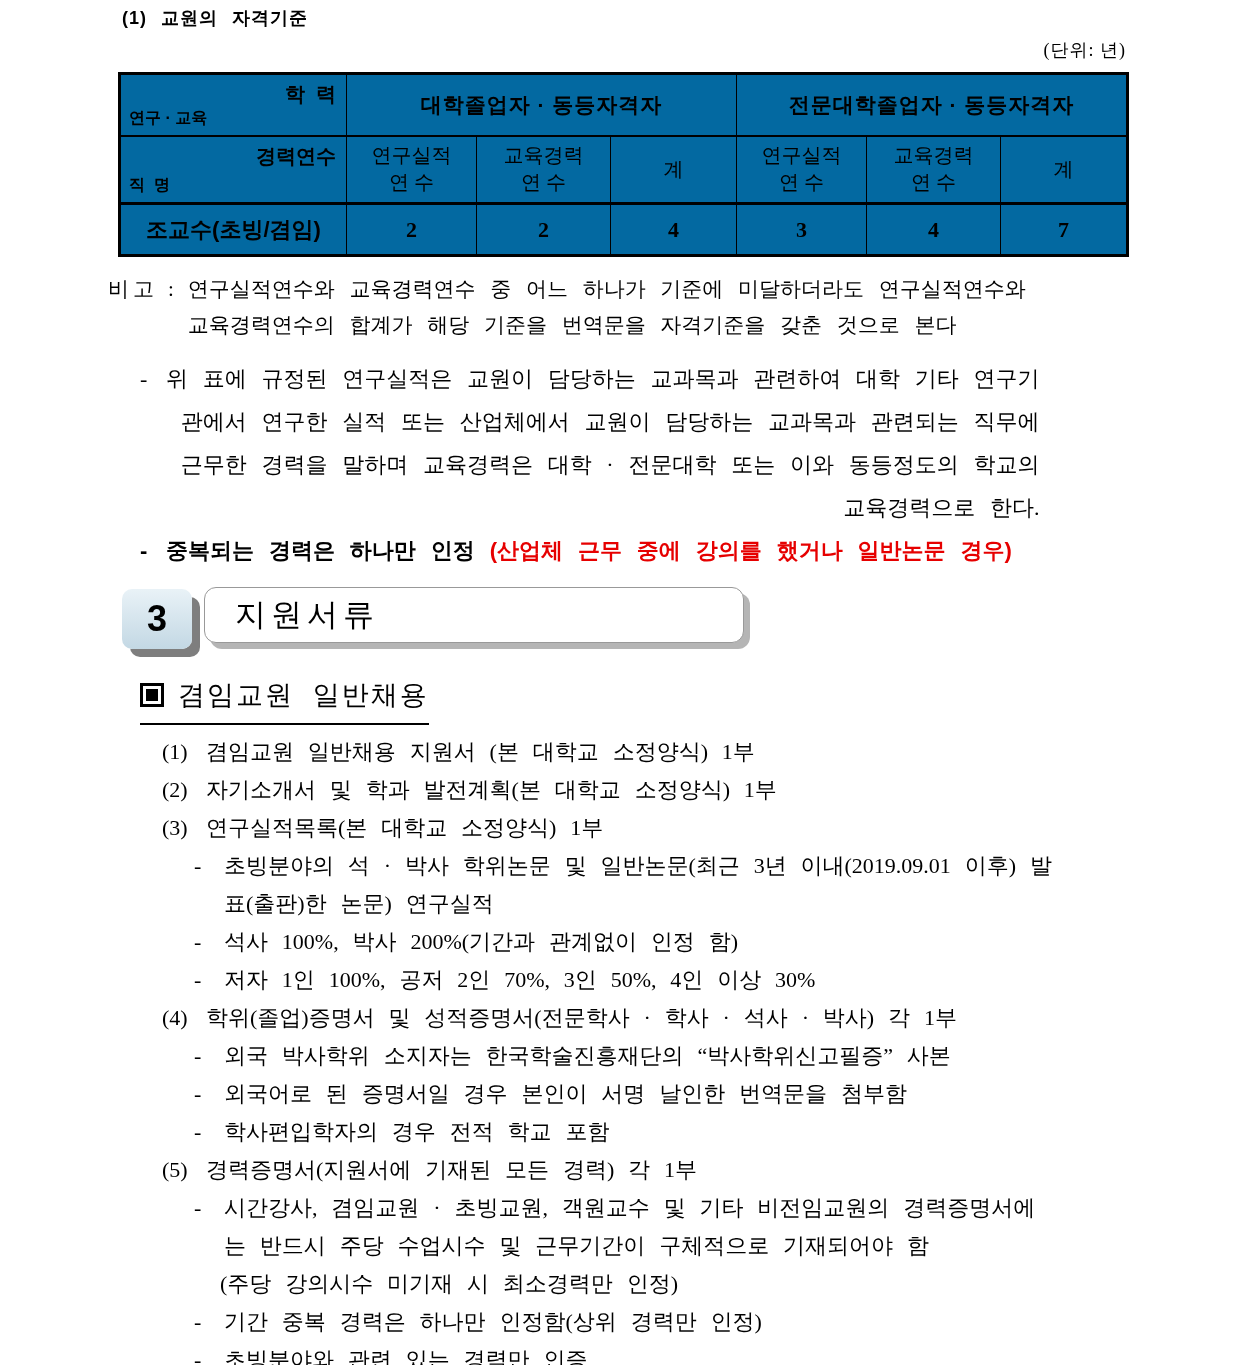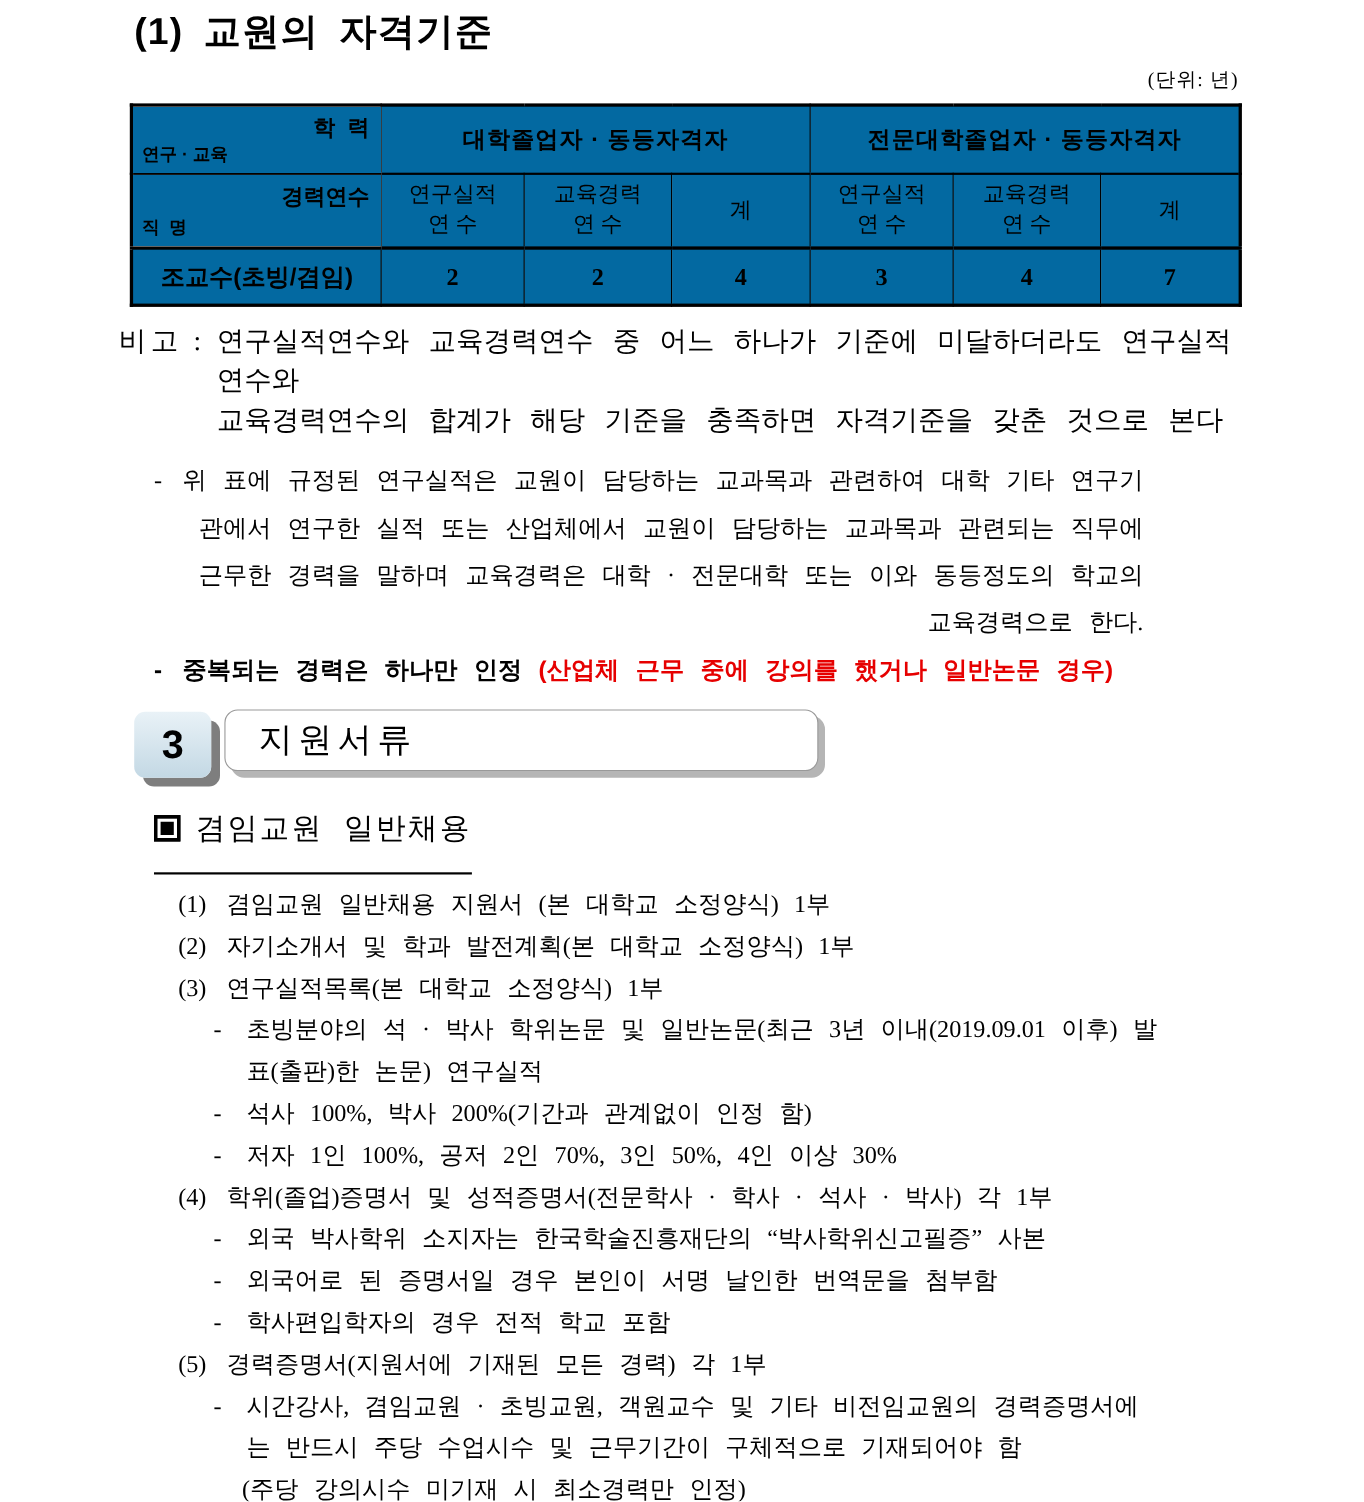--- a/index.html
+++ b/index.html
@@ -10,21 +10,21 @@
     margin:0 auto;
     background:#ffffff;
     overflow:hidden;
     padding:6px 112px 0 118px;
     font-family:"Liberation Serif","DejaVu Serif",serif;
     color:#000;
   }
   
   .h1 {
     font-family:"Liberation Sans","DejaVu Sans",sans-serif;
-    font-weight:bold; font-size:34px; letter-spacing:1px; word-spacing:8px;
+    font-weight:bold; font-size:18px; letter-spacing:1px; word-spacing:8px;
     margin-left:4px;
   }
   .unit {
     text-align:right; font-size:18px; letter-spacing:1px;
     margin-top:8px; padding-right:2px;
   }
   
   table.qual {
     margin-top:10px; width:100%;
     border-collapse:collapse; border:3px solid #000;
@@ -58,21 +58,21 @@
   td.col1 { border-right-width:2px; }
   td.groupend { border-right-width:2px; }
   td.rowlab {
     font-family:"Liberation Sans","DejaVu Sans",sans-serif;
     font-weight:bold; font-size:22px;
   }
   td.val { font-size:22px; font-weight:bold; }
   
   .note {
     display:flex; margin-top:14px; margin-left:-10px;
-    font-size:25px; line-height:36px; word-spacing:0.45em;
+    font-size:21px; line-height:36px; word-spacing:0.45em;
   }
   .note .lab { flex:0 0 auto; letter-spacing:4px; }
   .note .sep { flex:0 0 auto; padding:0 14px 0 10px; }
   .note .txt { white-space:pre-line; }
   
   .remark1 {
     display:flex; margin-top:14px; margin-left:22px;
     font-size:22px; line-height:43px; word-spacing:0.42em;
   }
   .remark1 .dash { flex:0 0 26px; }
@@ -107,21 +107,21 @@
     box-shadow:6px 6px 0 #b5b5b5;
     display:flex; align-items:center;
     padding-left:30px;
     font-size:31px; letter-spacing:5px;
     position:relative; z-index:1;
   }
   
   .subsec {
     margin-top:14px; margin-left:22px;
     display:inline-flex; align-items:center;
-    border-bottom:2px solid #000; padding-bottom:22px;
+    border-bottom:2px solid #000; padding-bottom:10px;
     font-size:27px; letter-spacing:2px; word-spacing:10px;
   }
   .sq-icon {
     display:inline-block; width:24px; height:24px;
     background:#000; border:3px solid #000;
     box-shadow:inset 0 0 0 3px #fff;
     margin-right:14px;
   }
   
   .doclist { margin-top:8px; font-size:22px; line-height:38px; word-spacing:0.38em; }
@@ -185,21 +185,21 @@
         <td class="val">4</td>
         <td class="val">7</td>
       </tr>
     </tbody>
   </table>
 
   <div class="note">
     <span class="lab">비고</span>
     <span class="sep">:</span>
     <span class="txt">연구실적연수와 교육경력연수 중 어느 하나가 기준에 미달하더라도 연구실적연수와
-교육경력연수의 합계가 해당 기준을 충족하면 자격기준을 갖춘 것으로 본다</span>
+교육경력연수의 합계가 해당 기준을 번역문을 자격기준을 갖춘 것으로 본다</span>
   </div>
 
   <div class="remark1">
     <span class="dash">-</span>
     <span class="txt">위 표에 규정된 연구실적은 교원이 담당하는 교과목과 관련하여 대학 기타 연구기
 관에서 연구한 실적 또는 산업체에서 교원이 담당하는 교과목과 관련되는 직무에
 근무한 경력을 말하며 교육경력은 대학 · 전문대학 또는 이와 동등정도의 학교의
 교육경력으로 한다.</span>
   </div>
 

